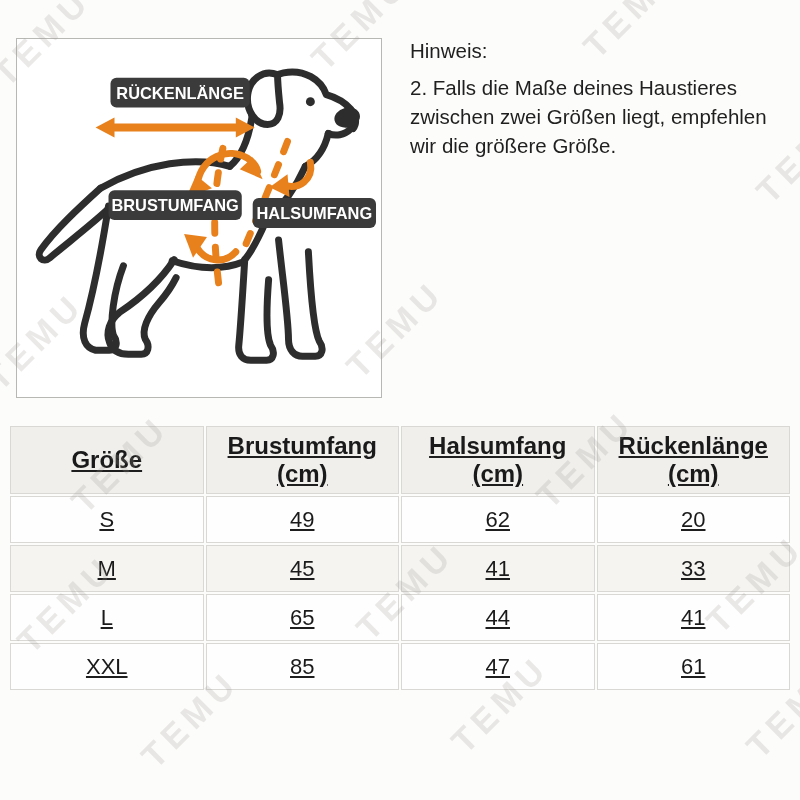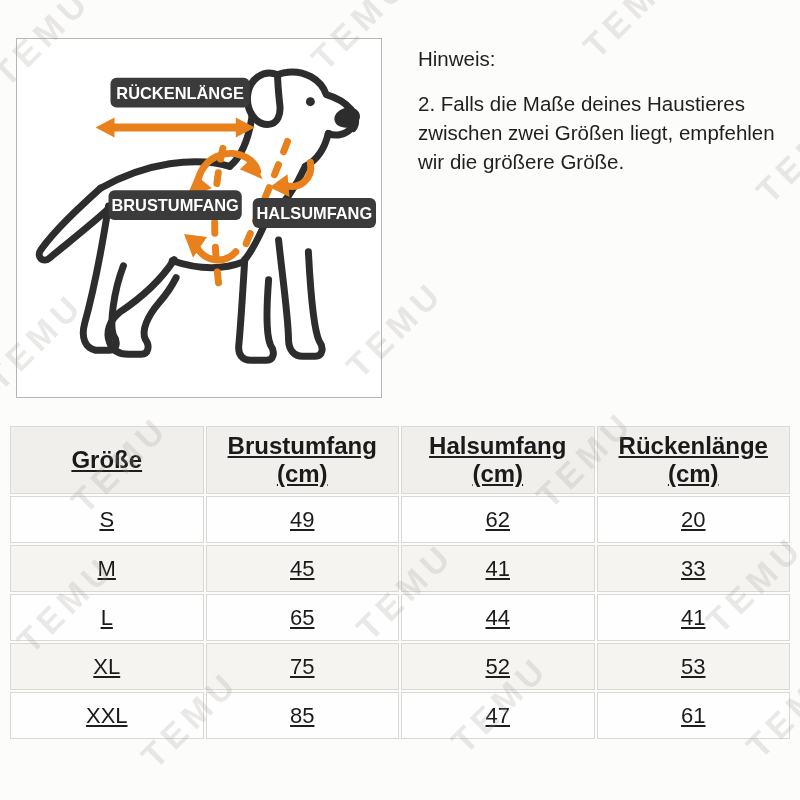--- a/index.html
+++ b/index.html
@@ -19,21 +19,21 @@
   .illus-box{
     position:absolute;left:16px;top:38px;width:366px;height:360px;
     background:#ffffff;border:1px solid #b7b7b4;box-sizing:border-box;z-index:1;
   }
   .illus-box svg{display:block;width:364px;height:358px;}
   
   .note{
     position:absolute;left:402px;top:28px;width:392px;z-index:1;
     font-size:20.5px;line-height:29px;color:#1f1f1f;
   }
-  .note p{margin:16px;}
+  .note p{margin:8px;}
   
   .size-table{
     position:absolute;left:8px;top:424px;width:784px;z-index:1;
     border-collapse:separate;border-spacing:2px;table-layout:fixed;text-decoration:underline;
   }
   .size-table th,.size-table td{
     border:1px solid #d9d8d4;box-sizing:border-box;text-align:center;
     vertical-align:middle;padding:0;
   }
   .size-table th{
@@ -171,26 +171,20 @@
       <td>45</td>
       <td>41</td>
       <td>33</td>
     </tr>
     <tr class="row-even">
       <td>L</td>
       <td>65</td>
       <td>44</td>
       <td>41</td>
     </tr>
-    <tr class="row-odd">
-      <td>XL</td>
-      <td>75</td>
-      <td>52</td>
-      <td>53</td>
-    </tr>
     <tr class="row-even">
       <td>XXL</td>
       <td>85</td>
       <td>47</td>
       <td>61</td>
     </tr>
   </tbody>
 </table>
 
 </body></html>

